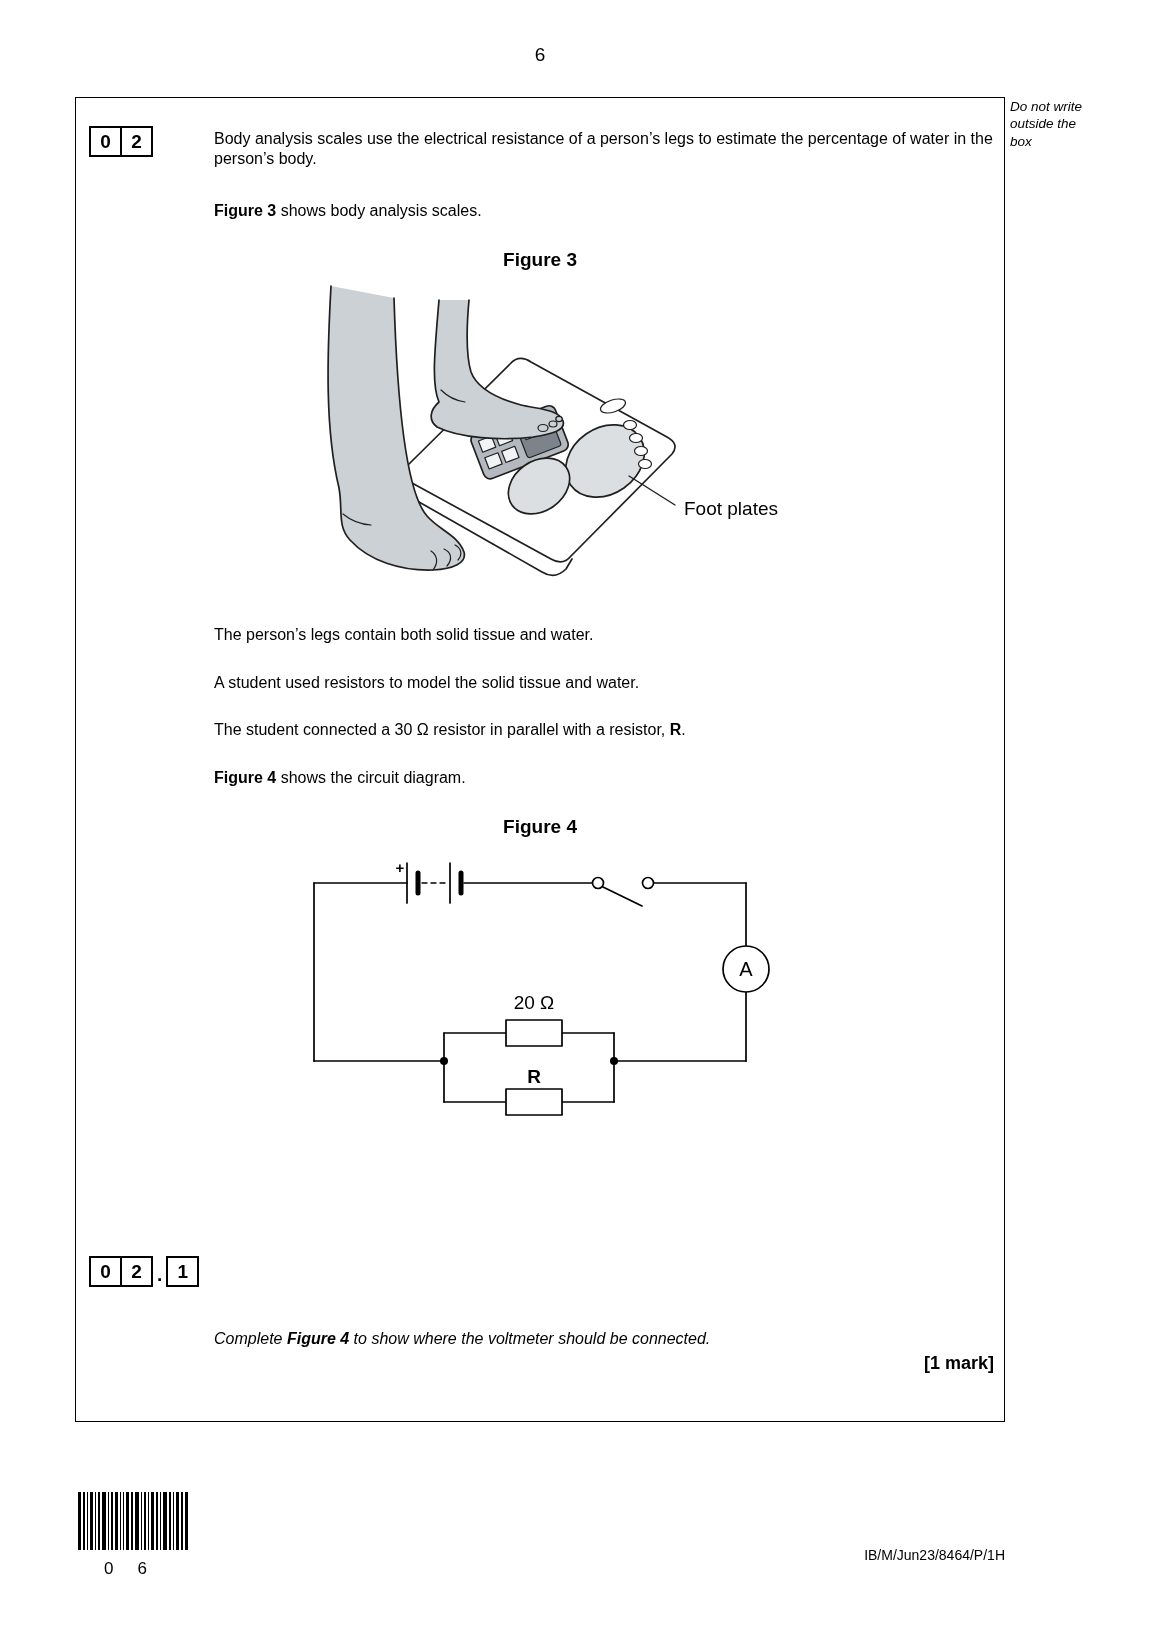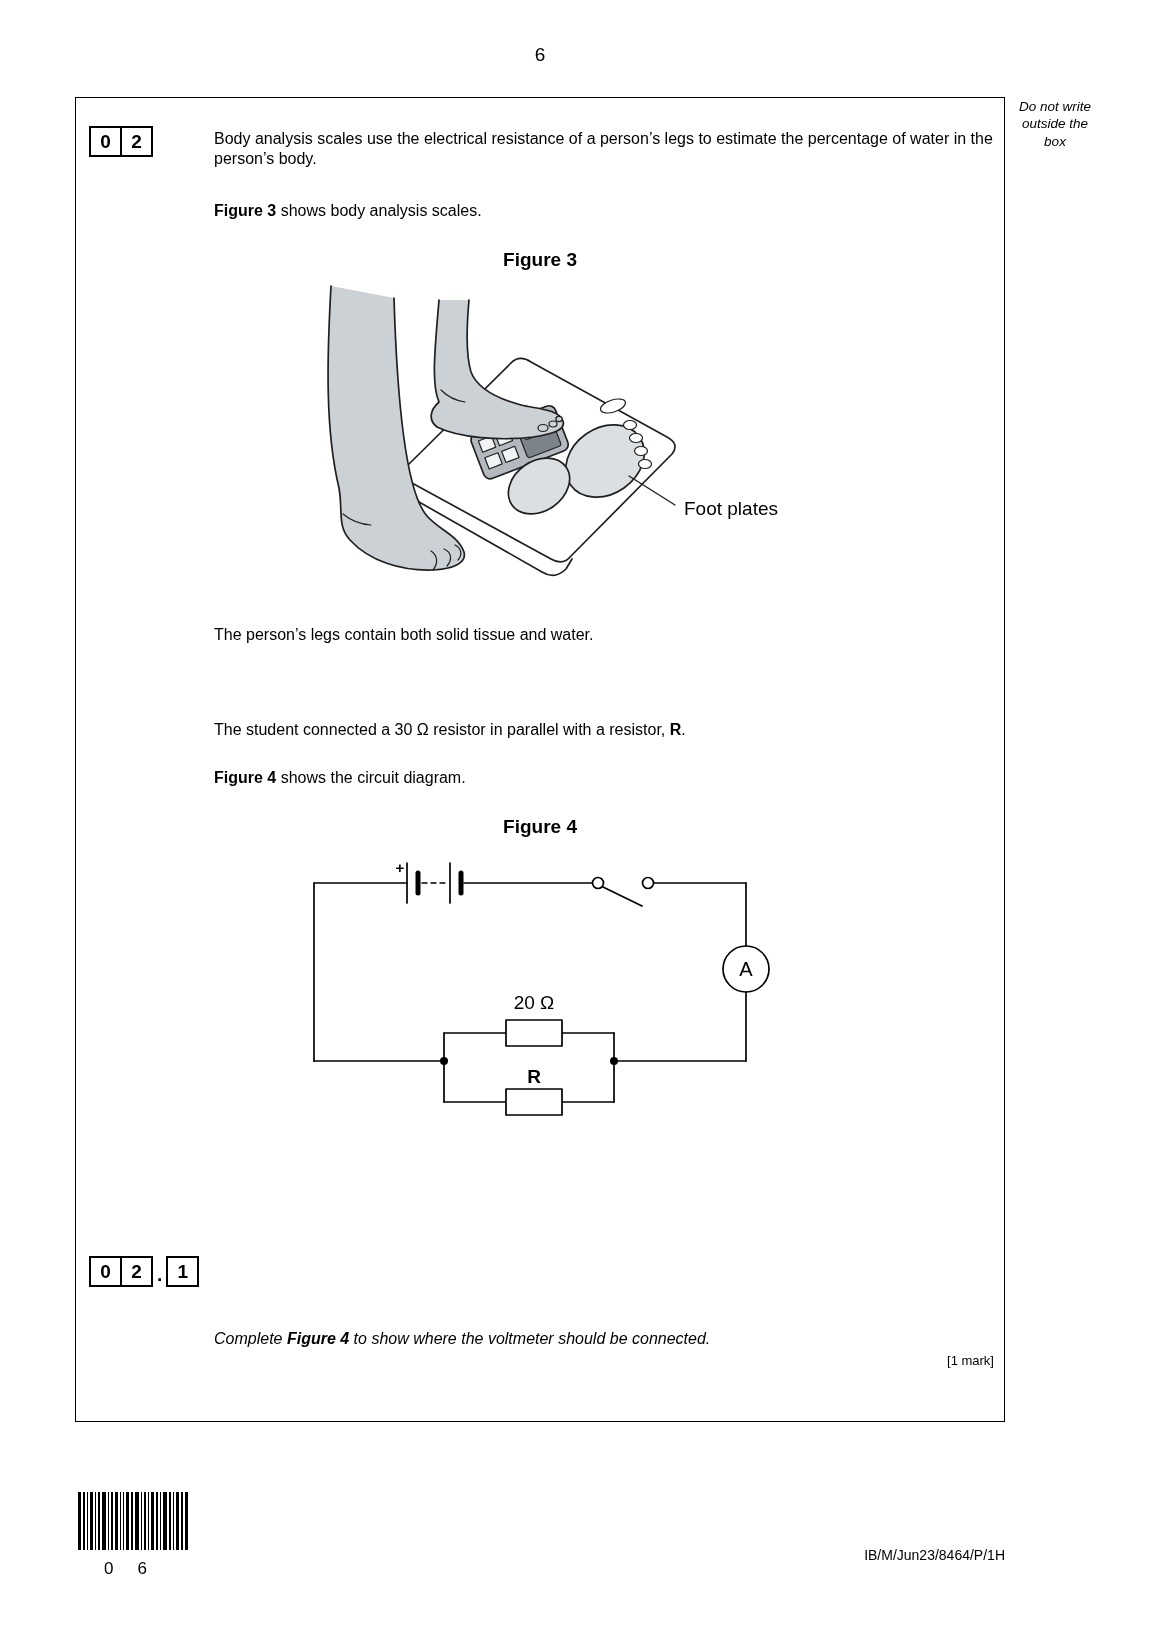--- a/index.html
+++ b/index.html
@@ -8,21 +8,21 @@
     width:1158px; height:1638px; position:relative;
     font-family:"Liberation Sans", sans-serif; color:#000;
     -webkit-font-smoothing:antialiased;
   }
   .pageno {
     position:absolute; left:75px; top:44px; width:930px;
     text-align:center; font-size:19px;
   }
   .margin-note {
     position:absolute; left:1010px; top:98px; width:90px;
-    font-size:13.5px; font-style:italic; text-align:center; line-height:1.28;
+    font-size:13.5px; font-style:italic; line-height:1.28;
   }
   .qframe {
     position:absolute; left:75px; top:97px; width:930px; height:1325px;
     border:1.6px solid #000; background:#fff;
   }
   .digit-row { position:absolute; display:flex; align-items:flex-end; }
   .digit-box {
     width:33px; height:31px; border:2px solid #000; background:#fff;
     display:flex; align-items:center; justify-content:center;
     font-weight:bold; font-size:19px;
@@ -31,21 +31,21 @@
   .digit-dot { font-weight:bold; font-size:19px; margin:0 4px; padding-bottom:1px; }
   .para {
     position:absolute; left:138px; width:795px;
     font-size:16px; line-height:20px;
   }
   .bold { font-weight:bold; }
   .fig-title { position:absolute; left:0; width:100%; text-align:center; font-size:19px; font-weight:bold; }
   .fig3-art { position:absolute; left:205px; top:180px; }
   .fig4-art { position:absolute; left:225px; top:758px; }
   .footplates-label { position:absolute; left:608px; top:400px; font-size:19px; }
-  .marks { position:absolute; right:10px; top:1255px; font-size:13px; font-weight:normal;margin-left:39px; }
+  .marks { position:absolute; right:10px; top:1255px; font-size:18px; font-weight:bold;margin-left:39px; }
   .barcode-wrap { position:absolute; left:78px; top:1492px; }
   .barcode-digits { display:flex; gap:24px; padding-left:26px; margin-top:3px; font-size:17px; }
   .footer-ref { position:absolute; right:153px; top:1547px; font-size:14px;margin-left:44px; }
   svg text { font-family:"Liberation Sans", sans-serif; fill:#000; stroke:none; }
 </style>
 </head>
 <body>
 
 <div class="pageno">6</div>
 
@@ -115,20 +115,21 @@
         <path d="M 160,112 Q 170,122 184,124" stroke-width="1.2"></path>
       </g>
 
       <path d="M 348,198 L 394,227" stroke-width="1.4"></path>
     </g>
   </svg>
 
   <span class="footplates-label">Foot plates</span>
 
   <p class="para" style="top:527px;">The person’s legs contain both solid tissue and water.</p>
+  <p class="para" style="top:575px;">A student used resistors to model the solid tissue and water.</p>
 
   <p class="para" style="top:622px;"><span>The student connected a 30 Ω resistor in parallel with a resistor, </span><span class="bold">R</span><span>.</span></p>
 
   <p class="para" style="top:670px;"><span class="bold">Figure 4</span><span> shows the circuit diagram.</span></p>
 
   <div class="fig-title" style="top:718px;">Figure 4</div>
 
   <svg class="fig4-art" width="470" height="270" viewBox="0 0 470 270">
     <g stroke="#000" stroke-width="1.7" fill="none" stroke-linecap="round" stroke-linejoin="round">
 

